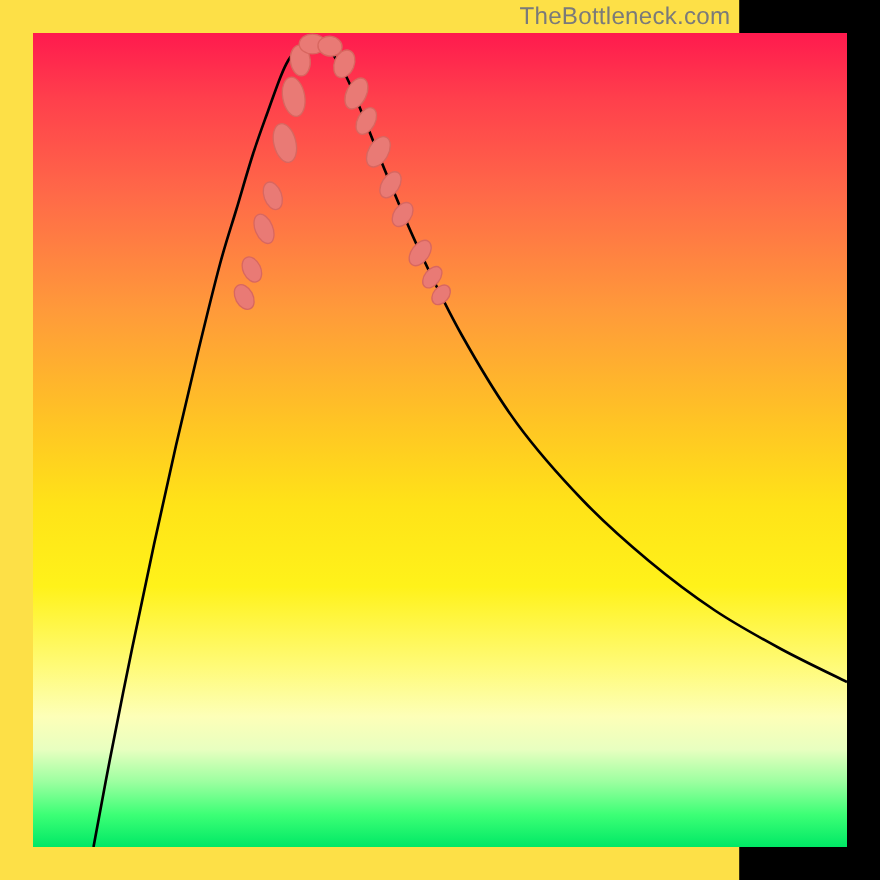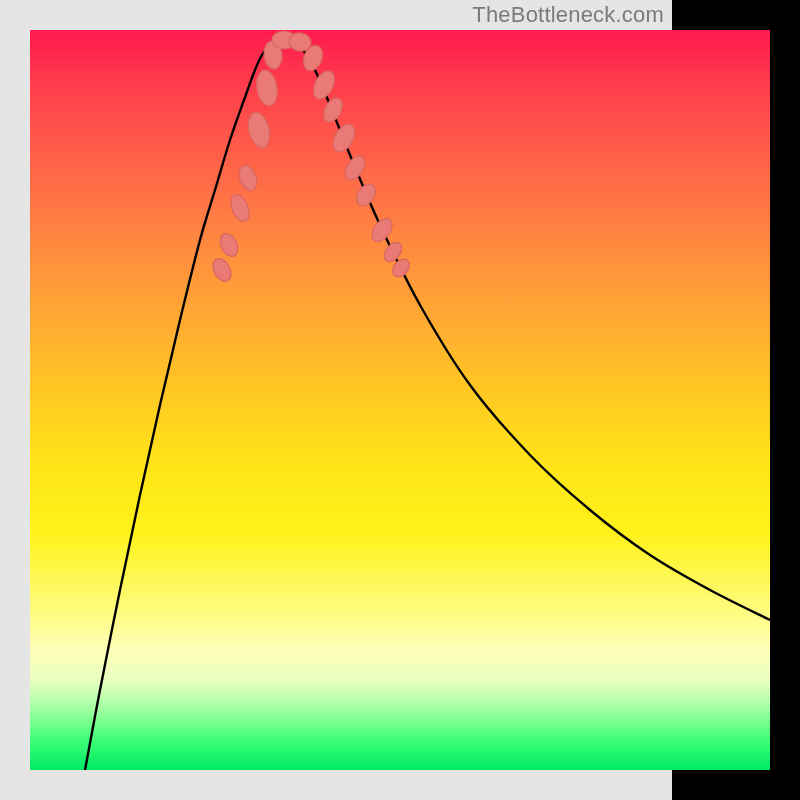--- a/index.html
+++ b/index.html
@@ -10,21 +10,21 @@
     background: #000;
     overflow: hidden;
     font-family: Arial, Helvetica, sans-serif;
   }
   .frame {
     position: absolute;
     left: 0;
     top: 0;
     width: 672px;
     height: 800px;
-    background: #e5e5e5;
+    background: #fde047;
   }
   .plot {
     position: absolute;
     left: 30px;
     top: 30px;
     width: 740px;
     height: 740px;
     overflow: hidden;
   }
   .gradient {

